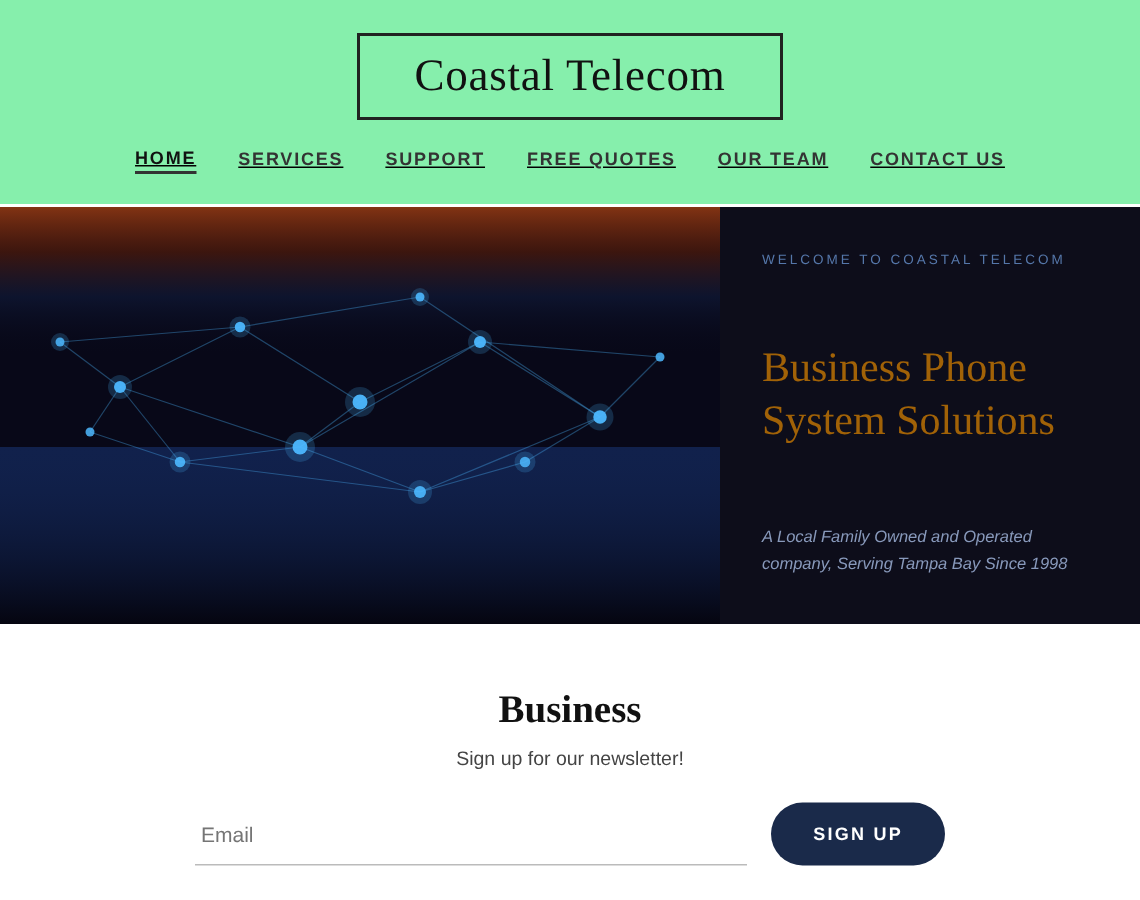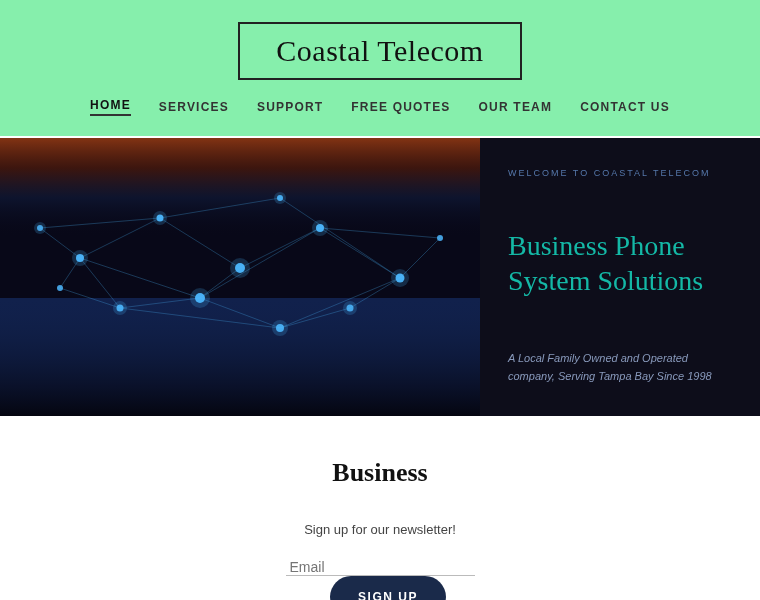--- a/index.html
+++ b/index.html
@@ -30,23 +30,24 @@
       font-family: Georgia, serif;
       font-size: 30px;
       font-weight: 400;
       color: #111;
       letter-spacing: 0.5px;
     }
 
     
     nav {
       display: flex;
-      align-items: flex-end;
+      align-items: center;
       gap: 28px;
       padding-bottom: 10px;
+      text-decoration: underline;
     }
 
     .nav-item {
       font-family: Arial, Helvetica, sans-serif;
       font-size: 12px;
       font-weight: 700;
       letter-spacing: 1.2px;
       color: #333;
       text-transform: uppercase;
       cursor: pointer;
@@ -113,21 +114,21 @@
       letter-spacing: 2px;
       color: #5577aa;
       text-transform: uppercase;
       margin-bottom: 14px;
       font-weight: 400;
     }
 
     .hero-title {
       font-family: Georgia, serif;
       font-size: 28px;
-      color: #14b8a6;
+      color: #a16207;
       line-height: 1.25;
       margin-bottom: 16px;
       font-weight: 400;
     }
 
     .hero-description {
       font-family: Liberation Sans, sans-serif;
       font-size: 11px;
       color: #8899bb;
       line-height: 1.6;
@@ -149,29 +150,27 @@
       font-weight: 700;
       color: #111;
       margin-bottom: 10px;
     }
 
     .subscribe-text {
       font-family: Arial, sans-serif;
       font-size: 13px;
       color: #444;
       margin-bottom: 22px;
-      margin-top: 24px;
     }
 
     .subscribe-form {
       display: flex;
       align-items: center;
       width: 500px;
       gap: 0;
-      flex-direction: column;
     }
 
     .email-input {
       flex: 1;
       height: 42px;
       border: none;
       border-bottom: 1px solid #bbb;
       font-family: Arial, sans-serif;
       font-size: 14px;
       color: #666;

